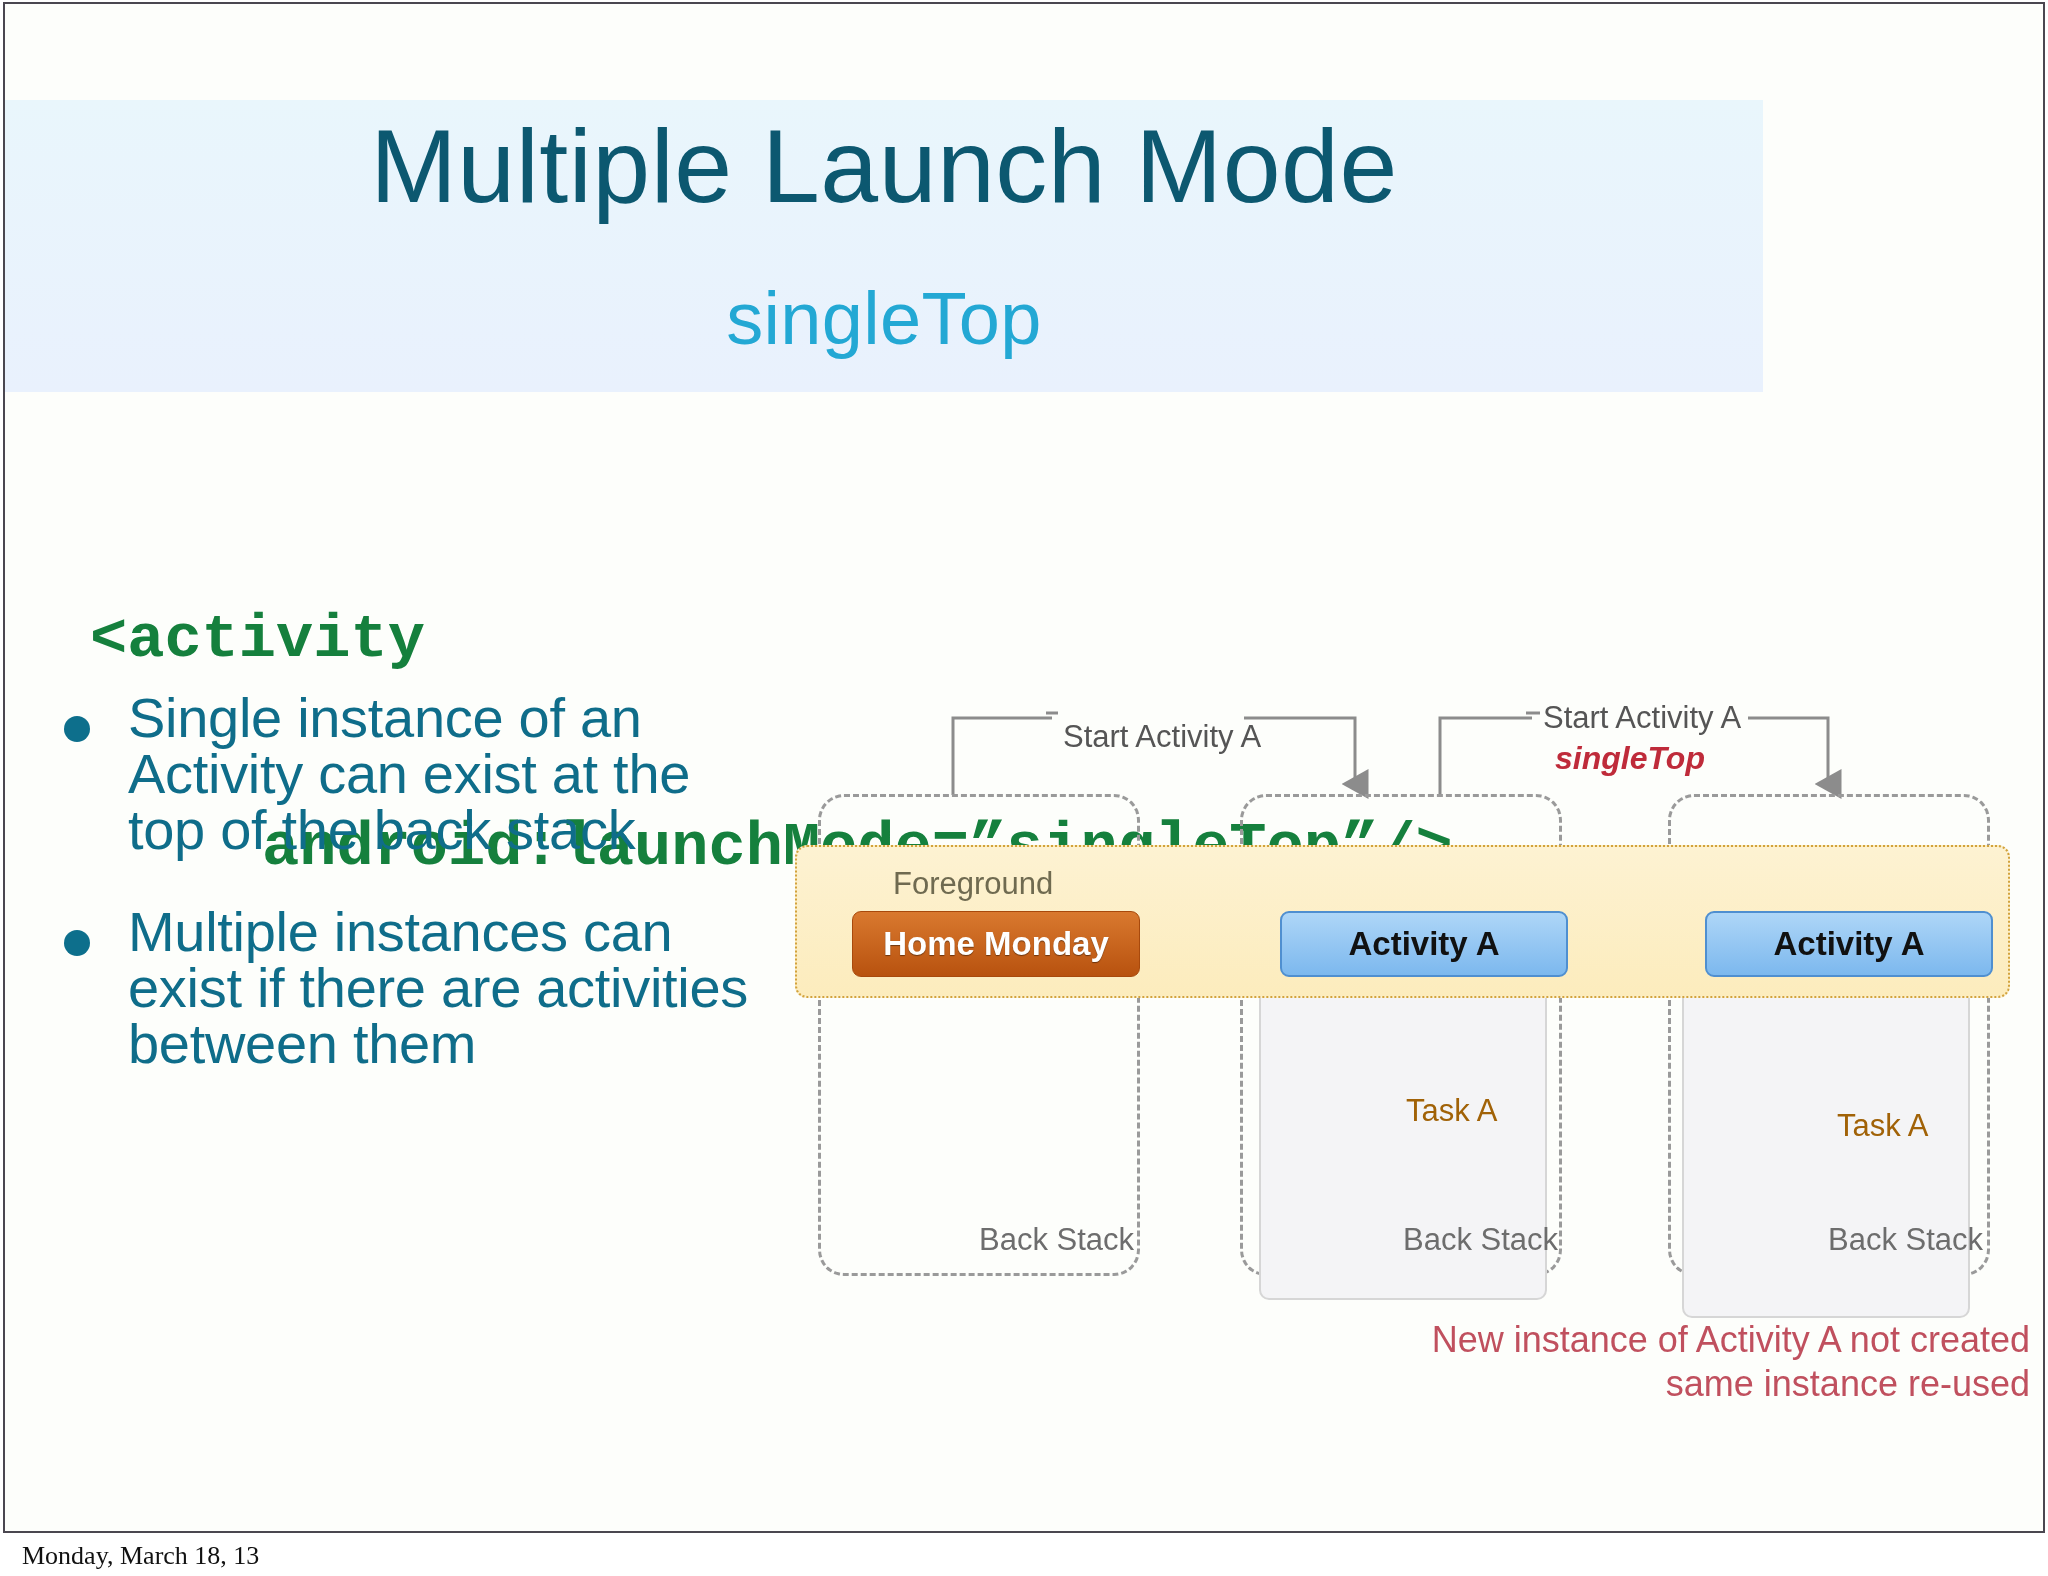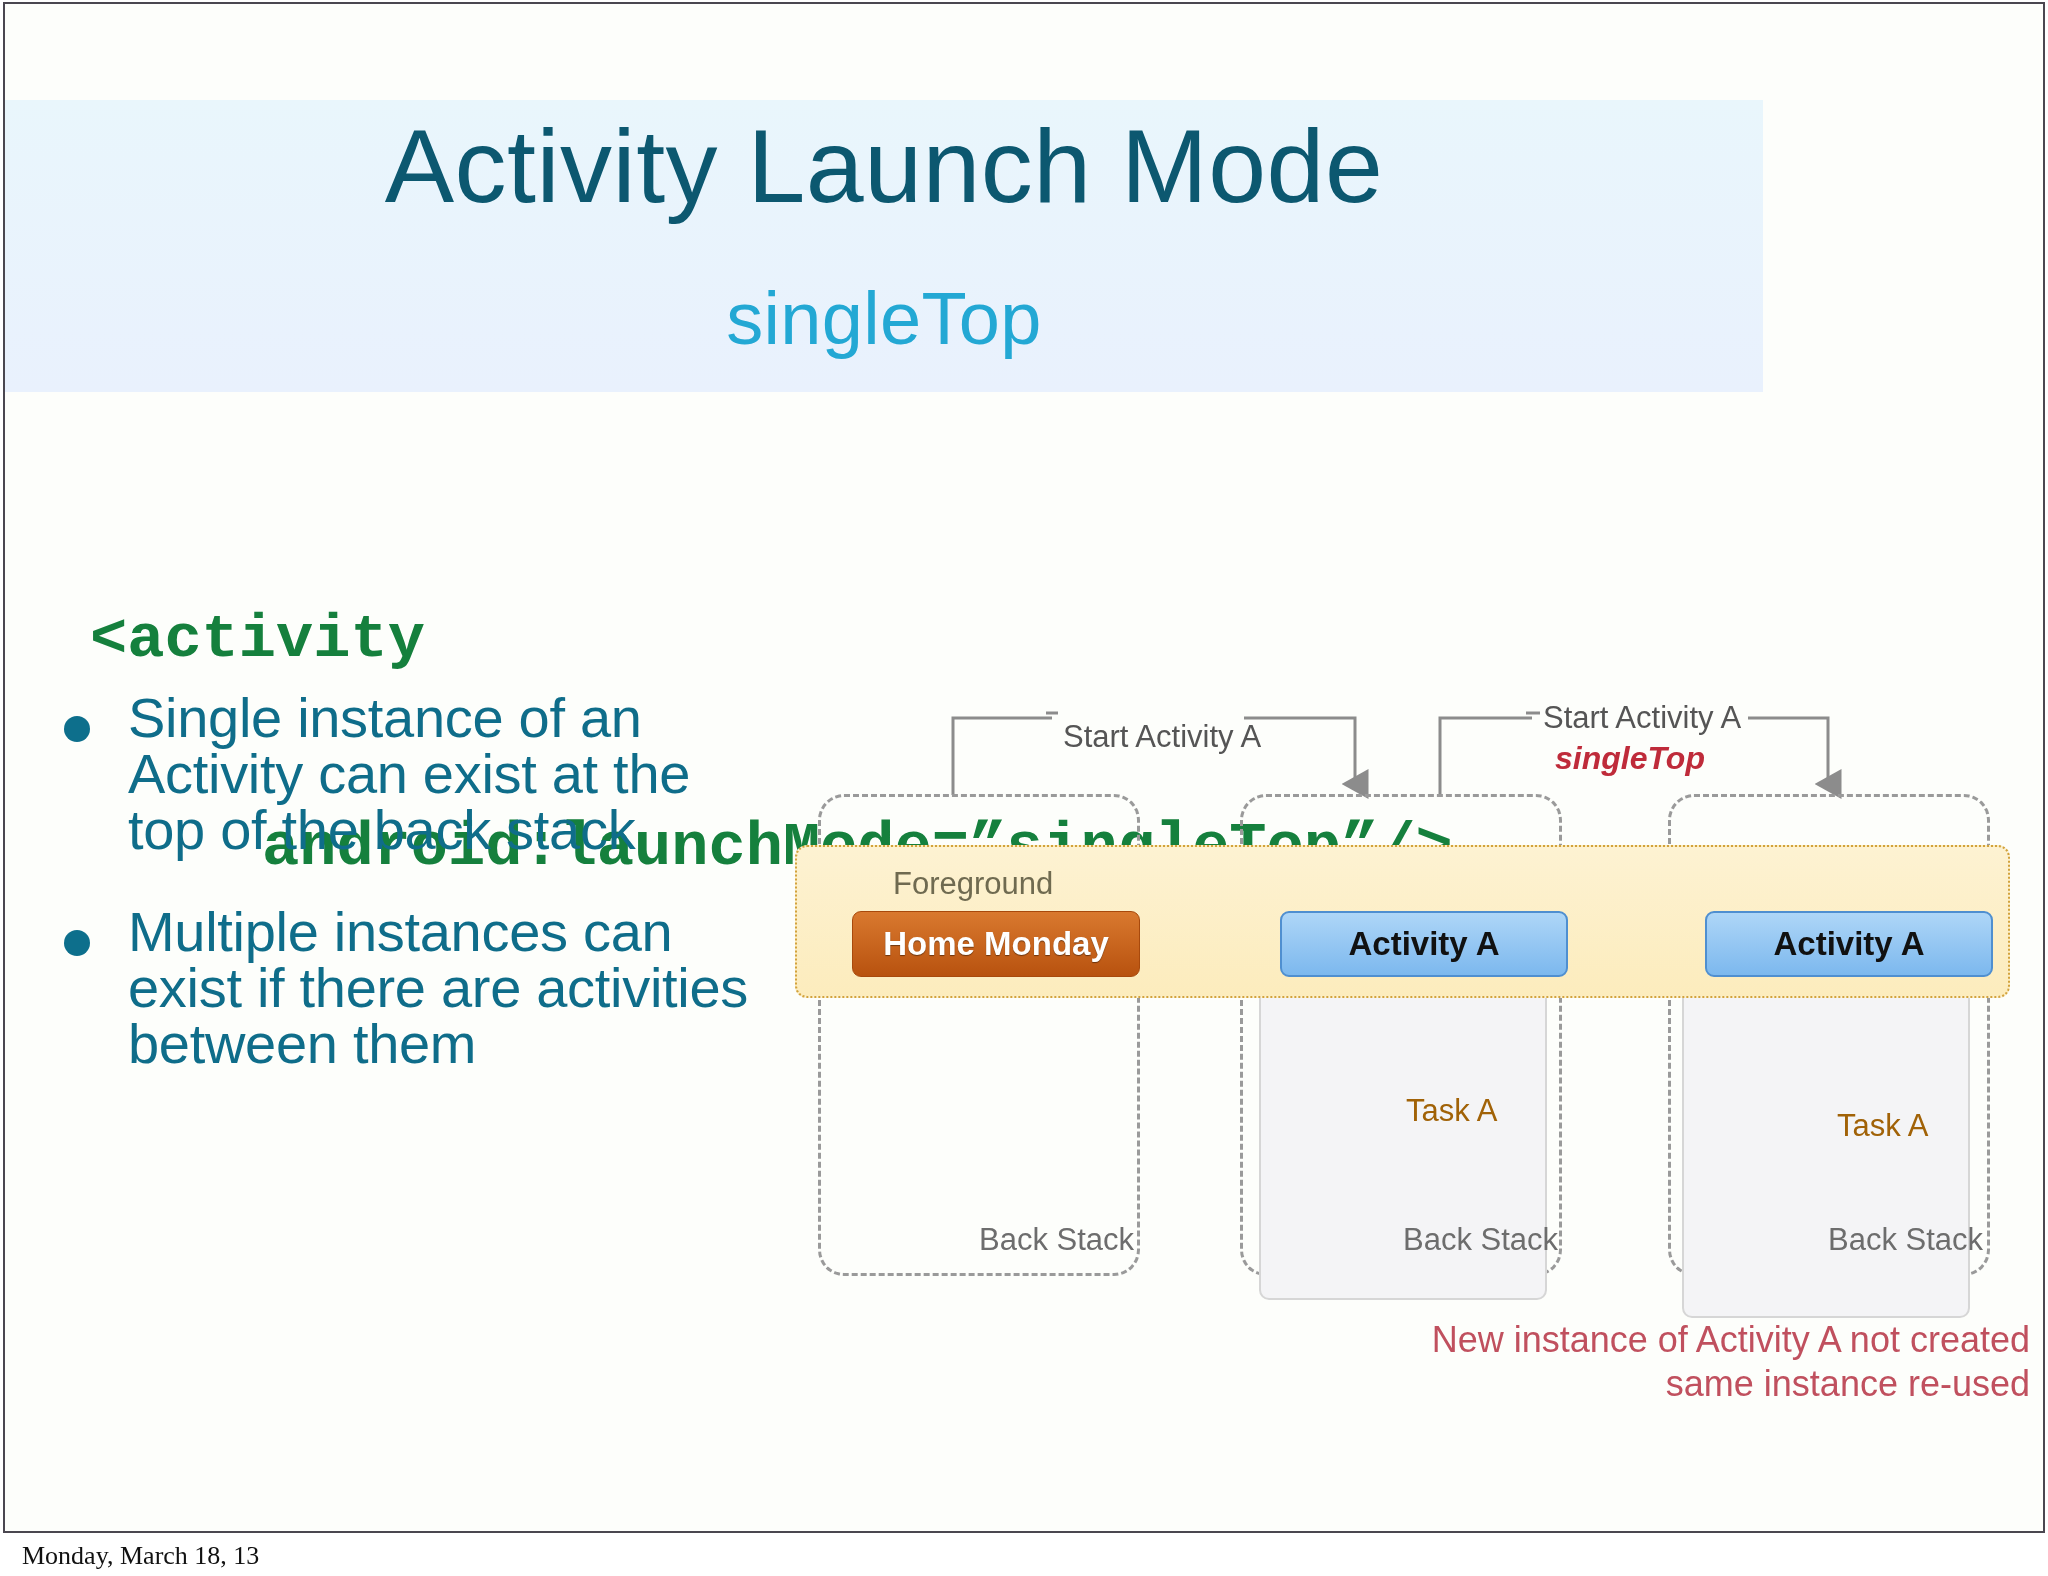--- a/index.html
+++ b/index.html
@@ -260,21 +260,21 @@
   }
 </style>
 </head>
 <body>
 
 <div class="slide">
 
   <div class="slide-frame"></div>
 
   <div class="header-band"></div>
-  <div class="title-main">Activity Launch Mode</div>
+  <div class="title-main">Multiple Launch Mode</div>
   <div class="title-sub">singleTop</div>
 
   <div class="code-block">
     <div>&lt;activity</div>
     <div class="code-line-2">android:launchMode=”singleTop”/&gt;</div>
   </div>
 
   <div class="bullets">
     <div class="bullet-row">
       <span class="bullet-dot"></span>

